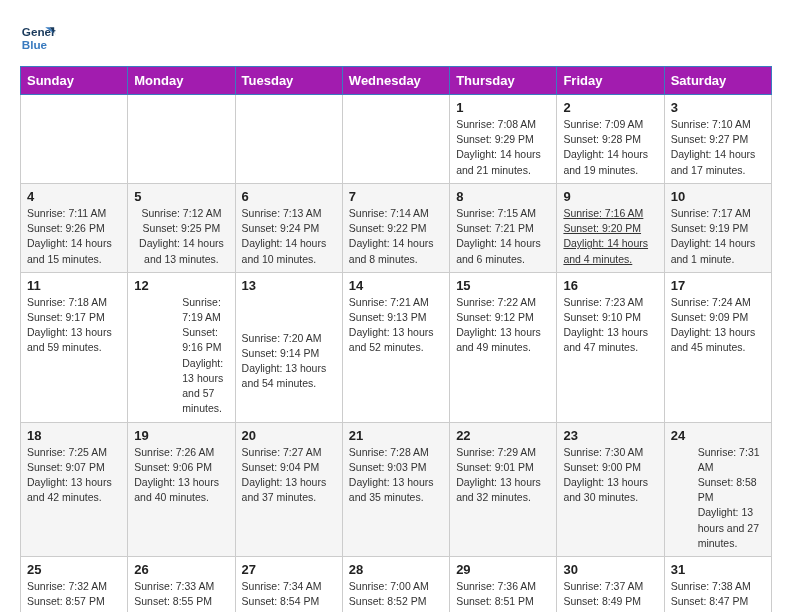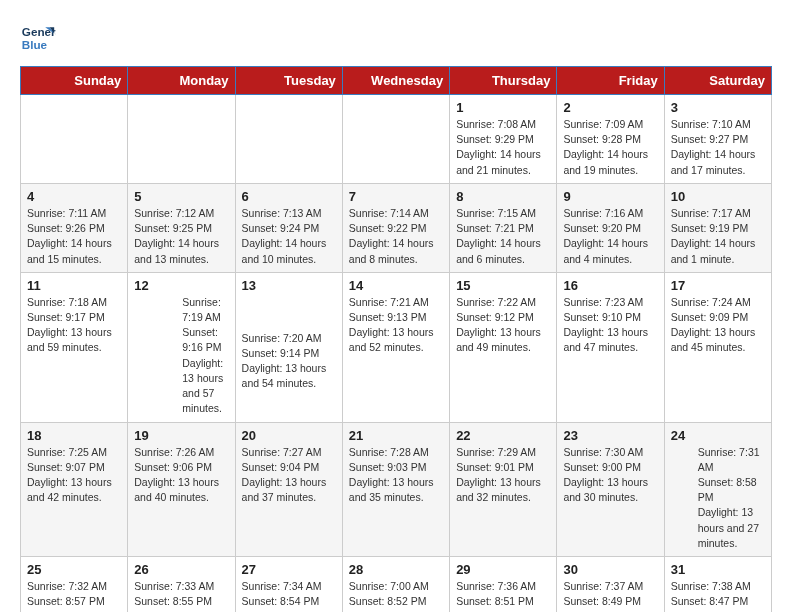--- a/index.html
+++ b/index.html
@@ -42,26 +42,26 @@
     .location {
       font-size: 15px;
       color: #444;
       margin-top: 2px;
     }
     table {
       width: 100%;
       border-collapse: collapse;
     }
     th {
-      background-color: #b91c1c;
+      background-color: #a21caf;
       color: white;
       font-size: 13px;
       font-weight: bold;
       padding: 6px 6px;
-      text-align: right;
+      text-align: left;
       border: 1px solid #3a7bbf;
     }
     td {
       border: 1px solid #ccc;
       vertical-align: top;
       padding: 5px 6px;
       font-size: 10.5px;
       color: #333;
       width: 14.28%;
       min-height: 80px;
@@ -147,21 +147,21 @@
       </tr>
       <tr>
         <td>
           <span class="day-num">4</span>
           <div class="cell-content" style="white-space: pre-line;">Sunrise: 7:11 AM
 Sunset: 9:26 PM
 Daylight: 14 hours and 15 minutes.</div>
         </td>
         <td>
           <span class="day-num">5</span>
-          <div class="cell-content" style="white-space: pre-line;">Sunrise: 7:12 AM
+          <div class="cell-content" style="white-space: pre-line; text-align: center;">Sunrise: 7:12 AM
 Sunset: 9:25 PM
 Daylight: 14 hours and 13 minutes.</div>
         </td>
         <td>
           <span class="day-num">6</span>
           <div class="cell-content" style="white-space: pre-line;">Sunrise: 7:13 AM
 Sunset: 9:24 PM
 Daylight: 14 hours and 10 minutes.</div>
         </td>
         <td>
@@ -171,21 +171,21 @@
 Daylight: 14 hours and 8 minutes.</div>
         </td>
         <td>
           <span class="day-num">8</span>
           <div class="cell-content" style="white-space: pre-line;">Sunrise: 7:15 AM
 Sunset: 7:21 PM
 Daylight: 14 hours and 6 minutes.</div>
         </td>
         <td>
           <span class="day-num">9</span>
-          <div class="cell-content" style="white-space: pre-line;">Sunrise: 7:16 AM
+          <div class="cell-content" style="white-space: pre-line; text-decoration: underline;">Sunrise: 7:16 AM
 Sunset: 9:20 PM
 Daylight: 14 hours and 4 minutes.</div>
         </td>
         <td>
           <span class="day-num">10</span>
           <div class="cell-content" style="white-space: pre-line;">Sunrise: 7:17 AM
 Sunset: 9:19 PM
 Daylight: 14 hours and 1 minute.</div>
         </td>
       </tr>

